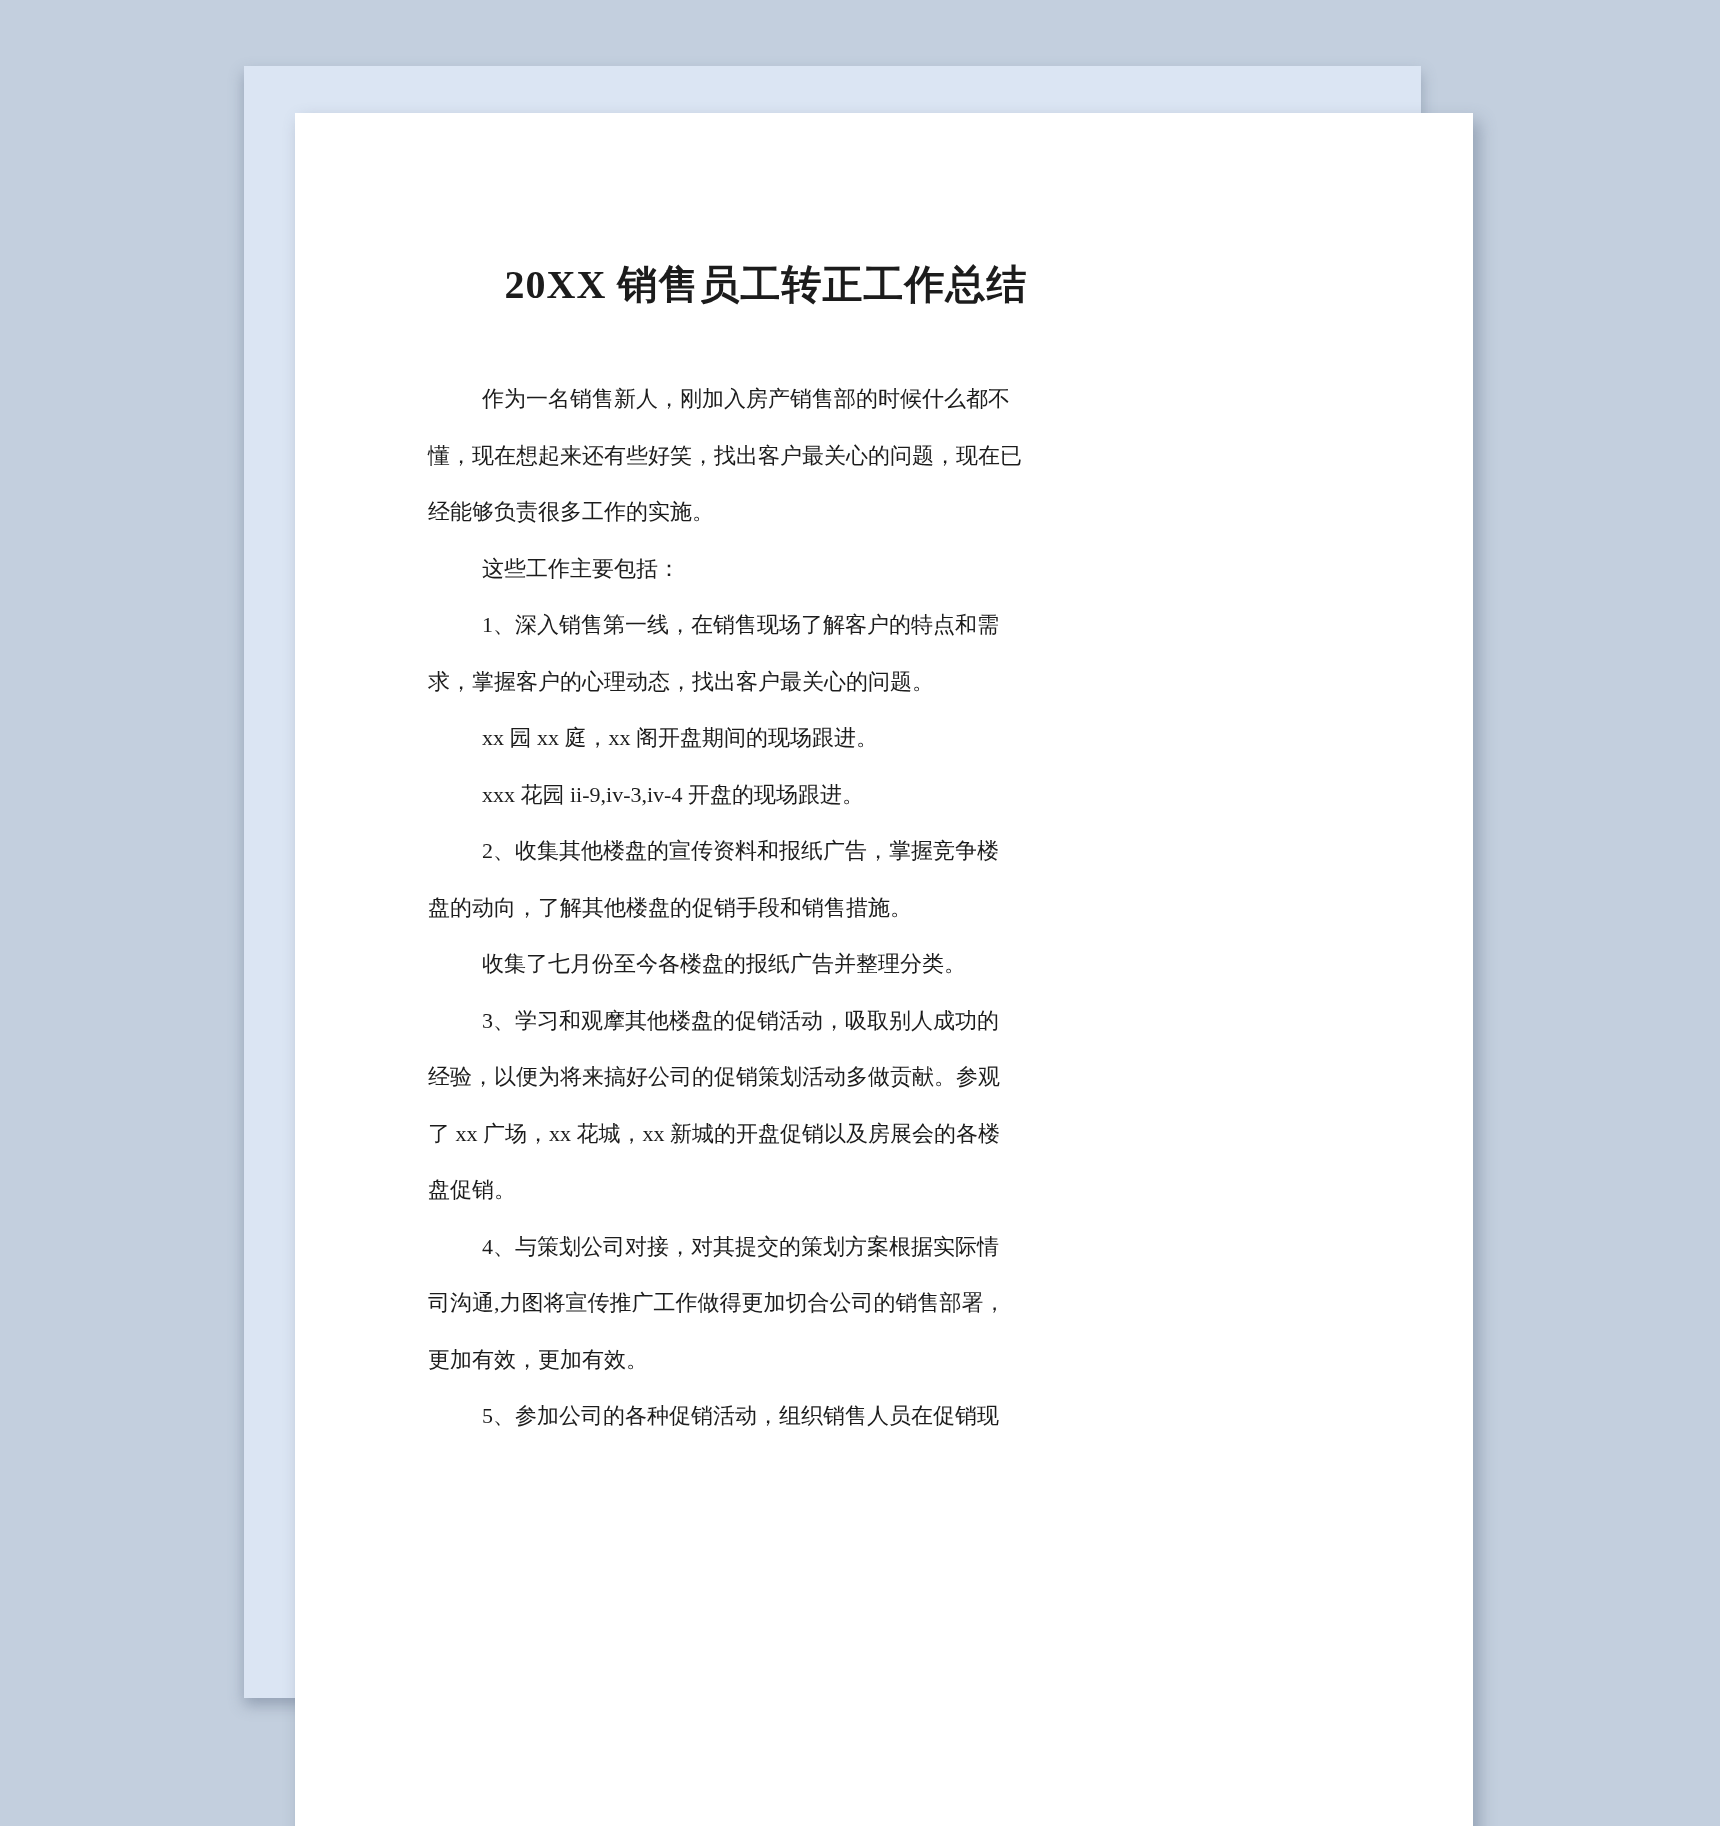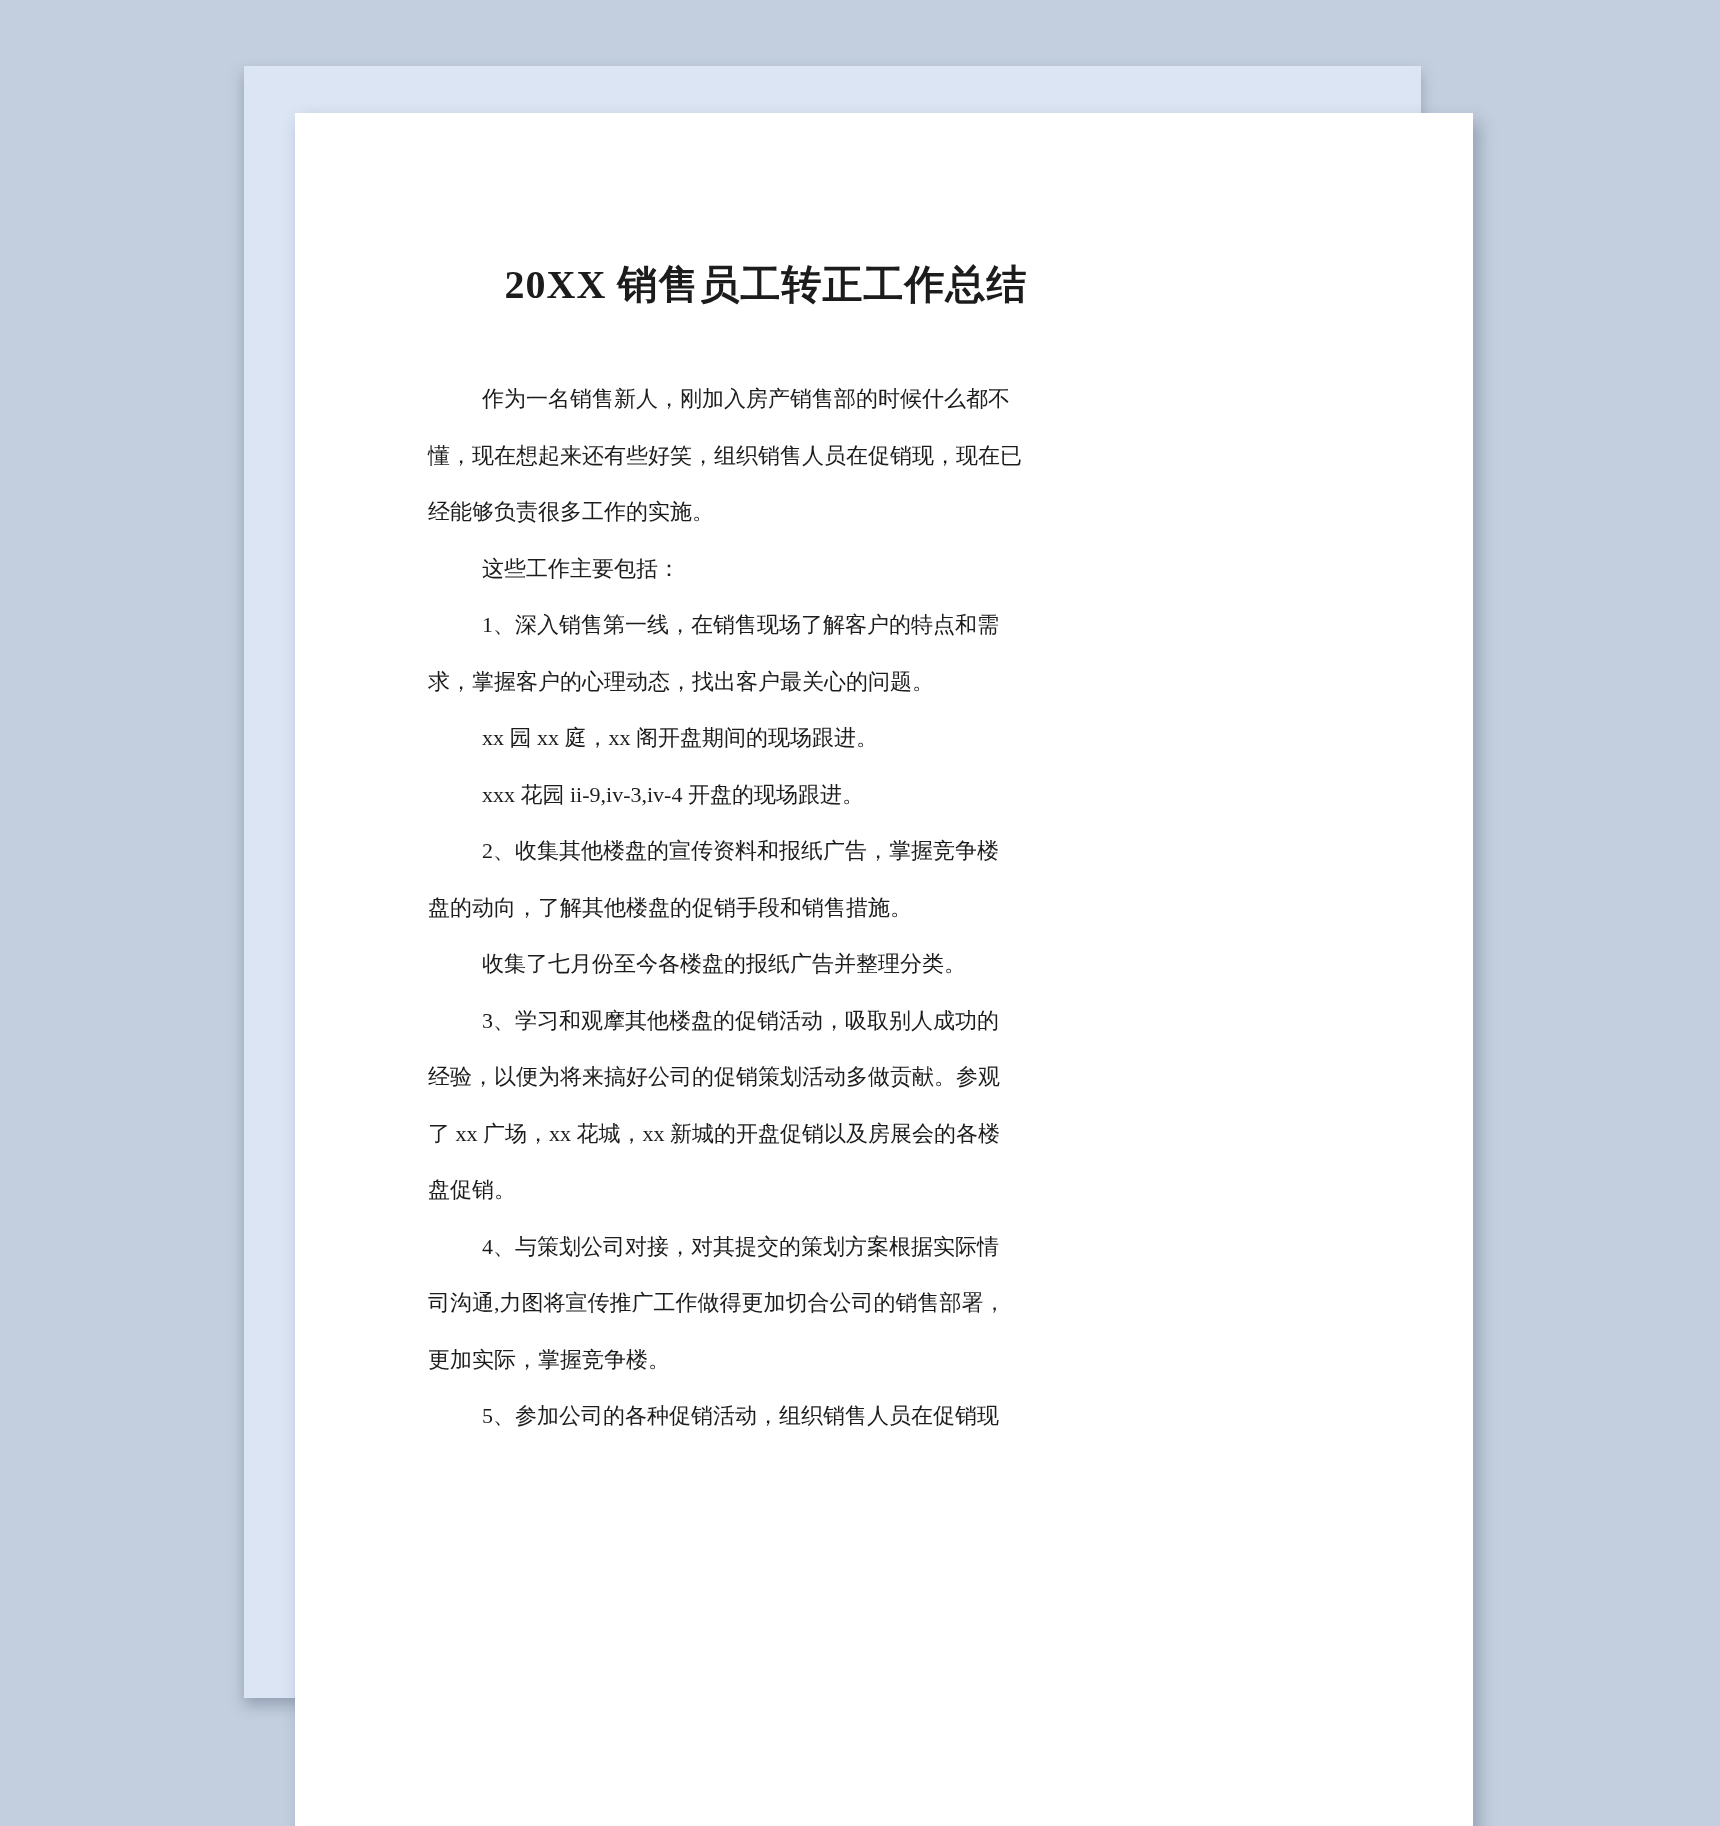--- a/index.html
+++ b/index.html
@@ -55,33 +55,33 @@
 </head>
 <body>
 
 <div class="sheet-back"></div>
 
 <div class="page">
   <div class="content">
     <div class="doc-title">20XX 销售员工转正工作总结</div>
     <div class="body-text">
         <div class="line indent">作为一名销售新人，刚加入房产销售部的时候什么都不</div>
-        <div class="line">懂，现在想起来还有些好笑，组织销售人员在促销现，现在已</div>
+        <div class="line">懂，现在想起来还有些好笑，找出客户最关心的问题，现在已</div>
         <div class="line">经能够负责很多工作的实施。</div>
         <div class="line indent">这些工作主要包括：</div>
         <div class="line indent">1、深入销售第一线，在销售现场了解客户的特点和需</div>
         <div class="line">求，掌握客户的心理动态，找出客户最关心的问题。</div>
         <div class="line indent">xx 园 xx 庭，xx 阁开盘期间的现场跟进。</div>
         <div class="line indent">xxx 花园 ii-9,iv-3,iv-4 开盘的现场跟进。</div>
         <div class="line indent">2、收集其他楼盘的宣传资料和报纸广告，掌握竞争楼</div>
         <div class="line">盘的动向，了解其他楼盘的促销手段和销售措施。</div>
         <div class="line indent">收集了七月份至今各楼盘的报纸广告并整理分类。</div>
         <div class="line indent">3、学习和观摩其他楼盘的促销活动，吸取别人成功的</div>
         <div class="line">经验，以便为将来搞好公司的促销策划活动多做贡献。参观</div>
         <div class="line">了 xx 广场，xx 花城，xx 新城的开盘促销以及房展会的各楼</div>
         <div class="line">盘促销。</div>
         <div class="line indent">4、与策划公司对接，对其提交的策划方案根据实际情</div>
         <div class="line">司沟通,力图将宣传推广工作做得更加切合公司的销售部署，</div>
-        <div class="line">更加实际，掌握竞争楼。</div>
+        <div class="line">更加有效，更加有效。</div>
         <div class="line indent">5、参加公司的各种促销活动，组织销售人员在促销现</div>
       </div>
   </div>
 </div>
 
 </body></html>

